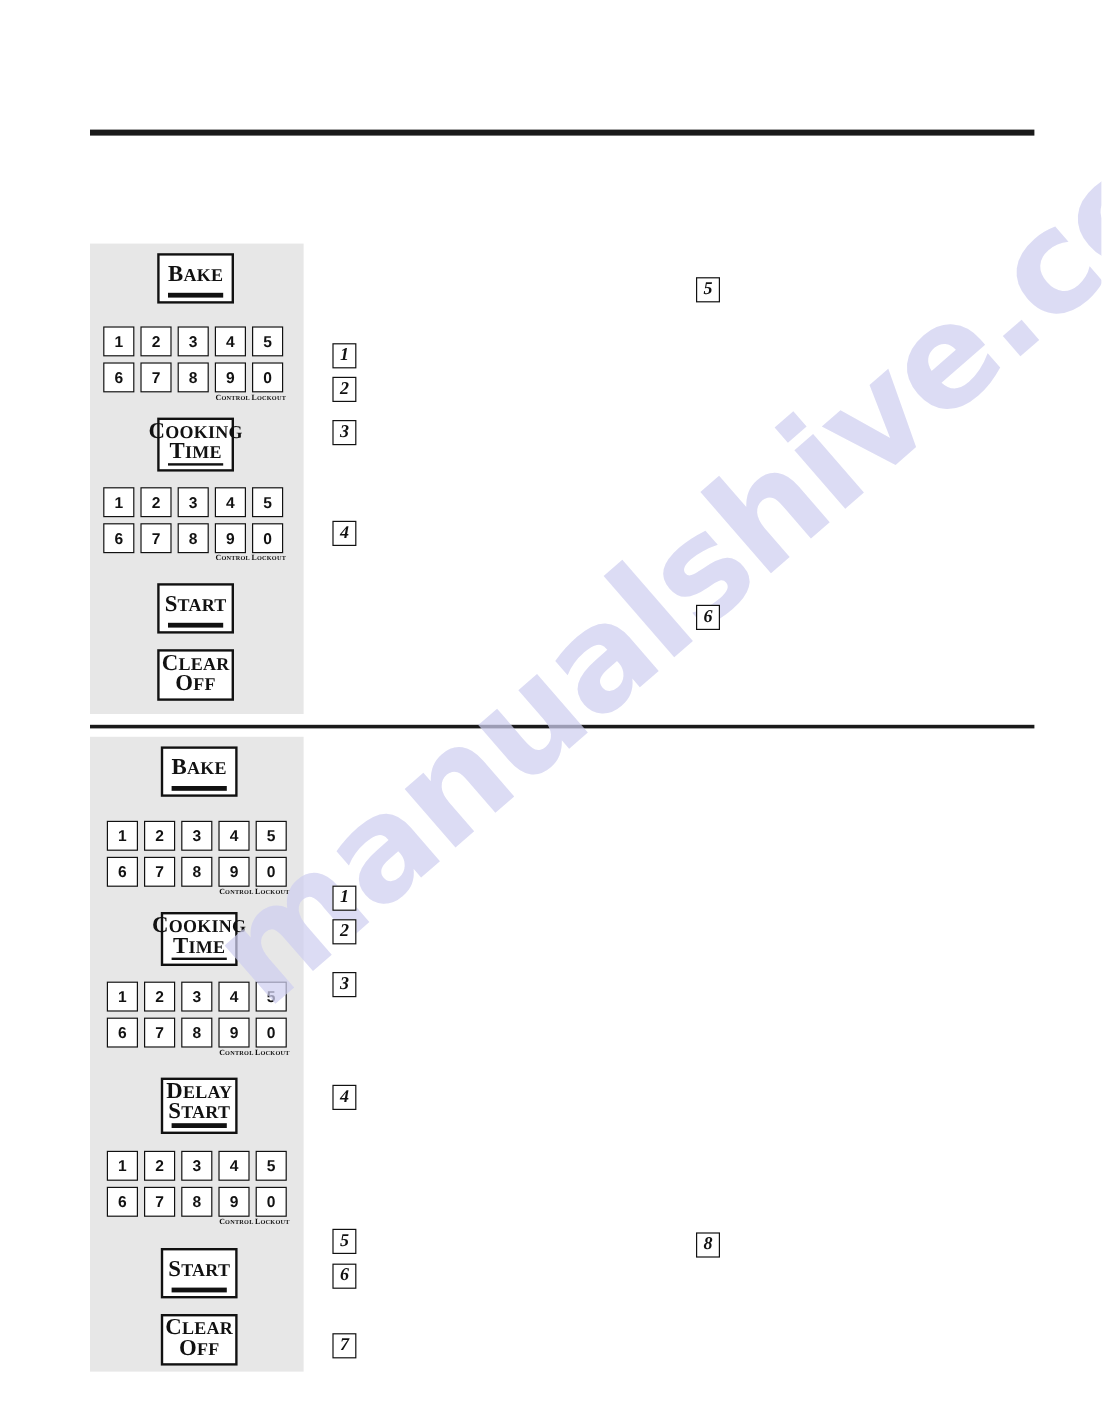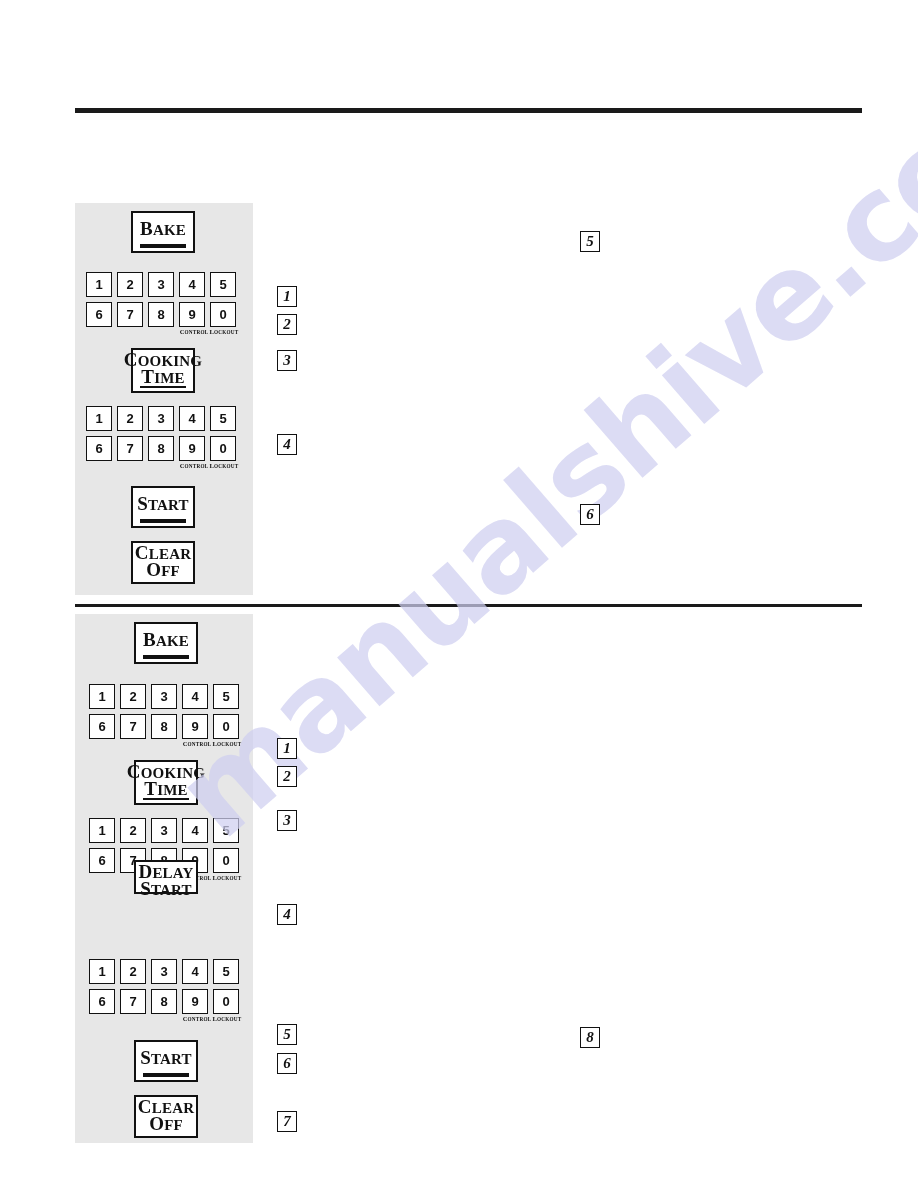--- a/index.html
+++ b/index.html
@@ -312,21 +312,21 @@
   <div class="key-row">
     <div class="key">6</div>
     <div class="key">7</div>
     <div class="key">8</div>
     <div class="key">9</div>
     <div class="key">0</div>
   </div>
   <div class="lockout-label"><span class="cap">C</span><span>ONTROL</span> <span class="cap">L</span><span>OCKOUT</span></div>
 </div>
 
-<div class="fn-button" style="left:134px; top:860px; width:64px; height:34px; z-index:4;">
+<div class="fn-button" style="left:134px; top:898px; width:64px; height:47px; z-index:4;">
   <div class="fn-lines">
     <div class="fn-line"><span class="cap">D</span><span>ELAY</span></div>
     <div class="fn-line"><span class="cap">S</span><span>TART</span></div>
   </div>
   <div class="fn-underbar"></div>
 </div>
 
 <div class="keypad" style="left:89px; top:959px; z-index:4;">
   <div class="key-row">
     <div class="key">1</div>

